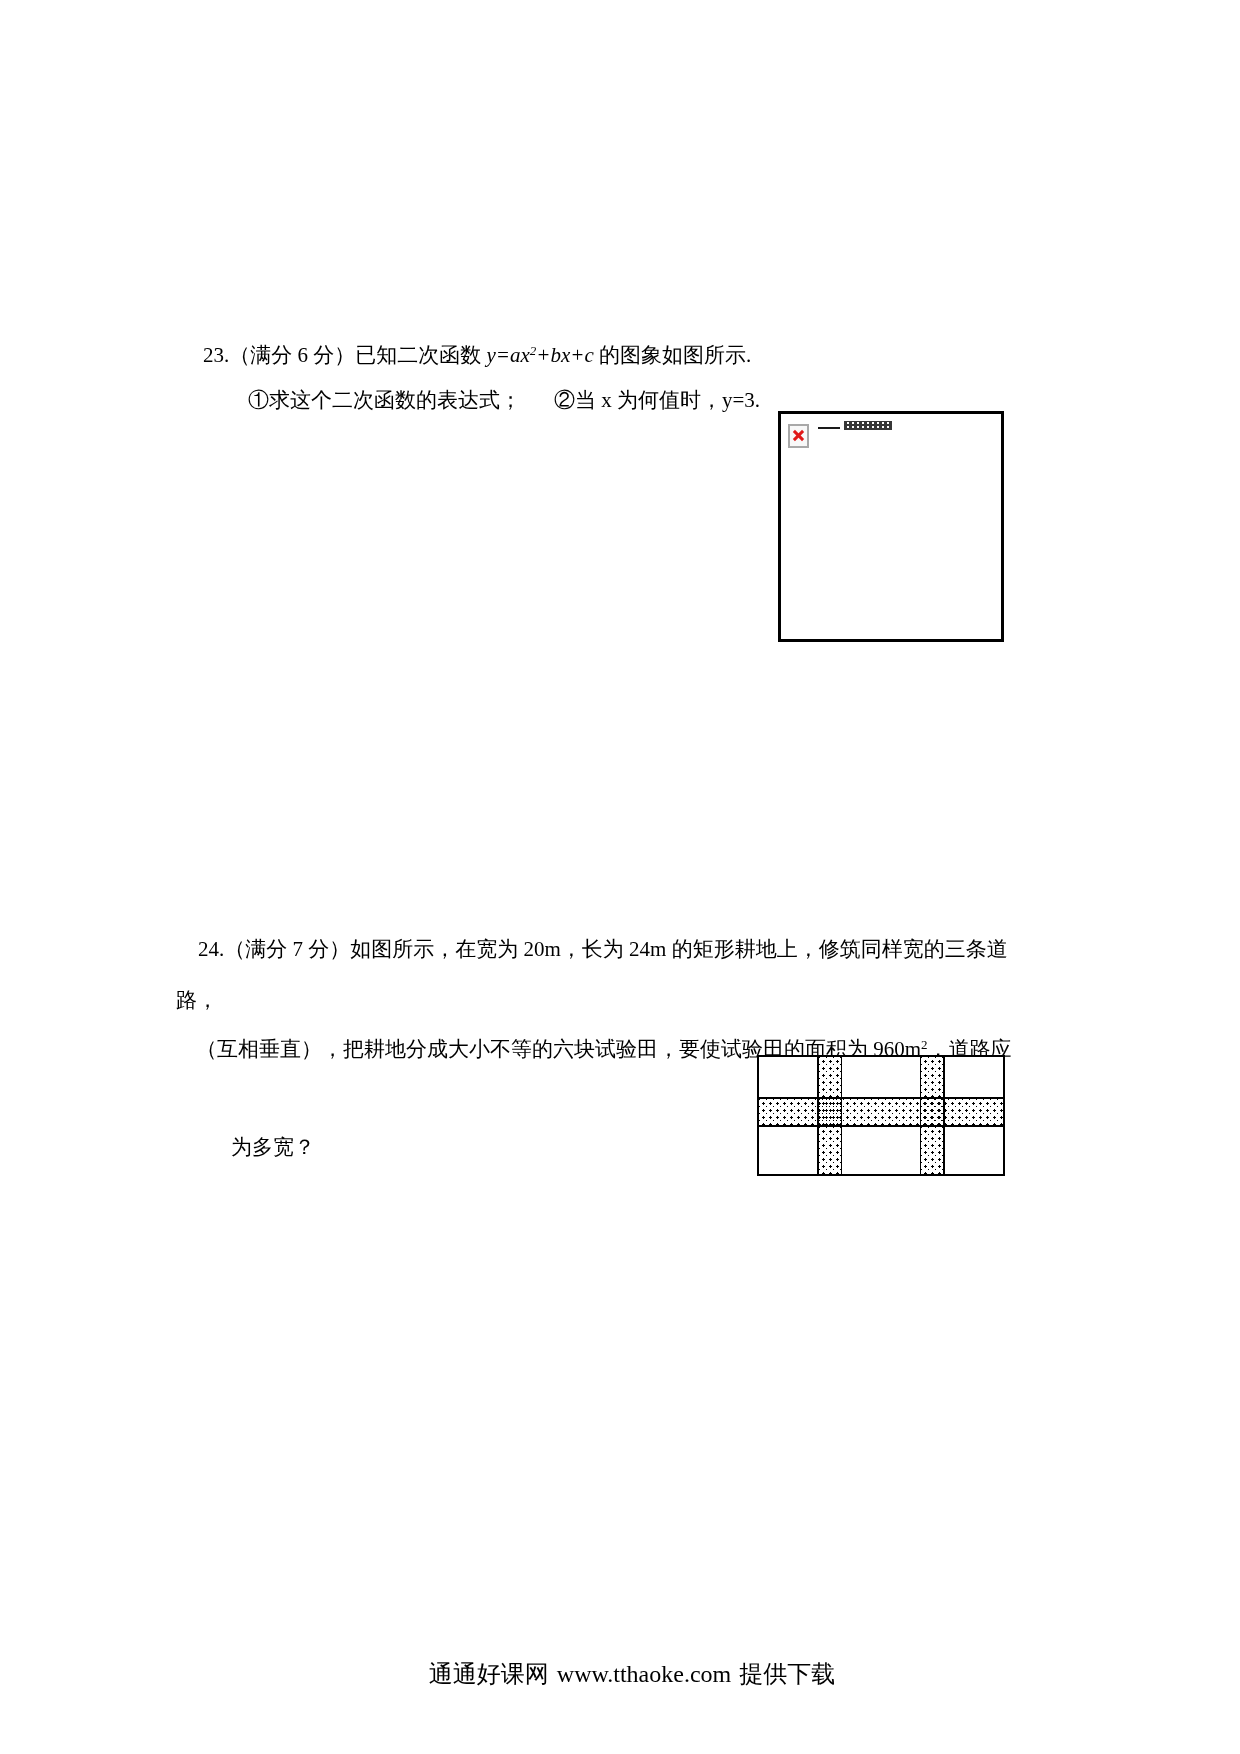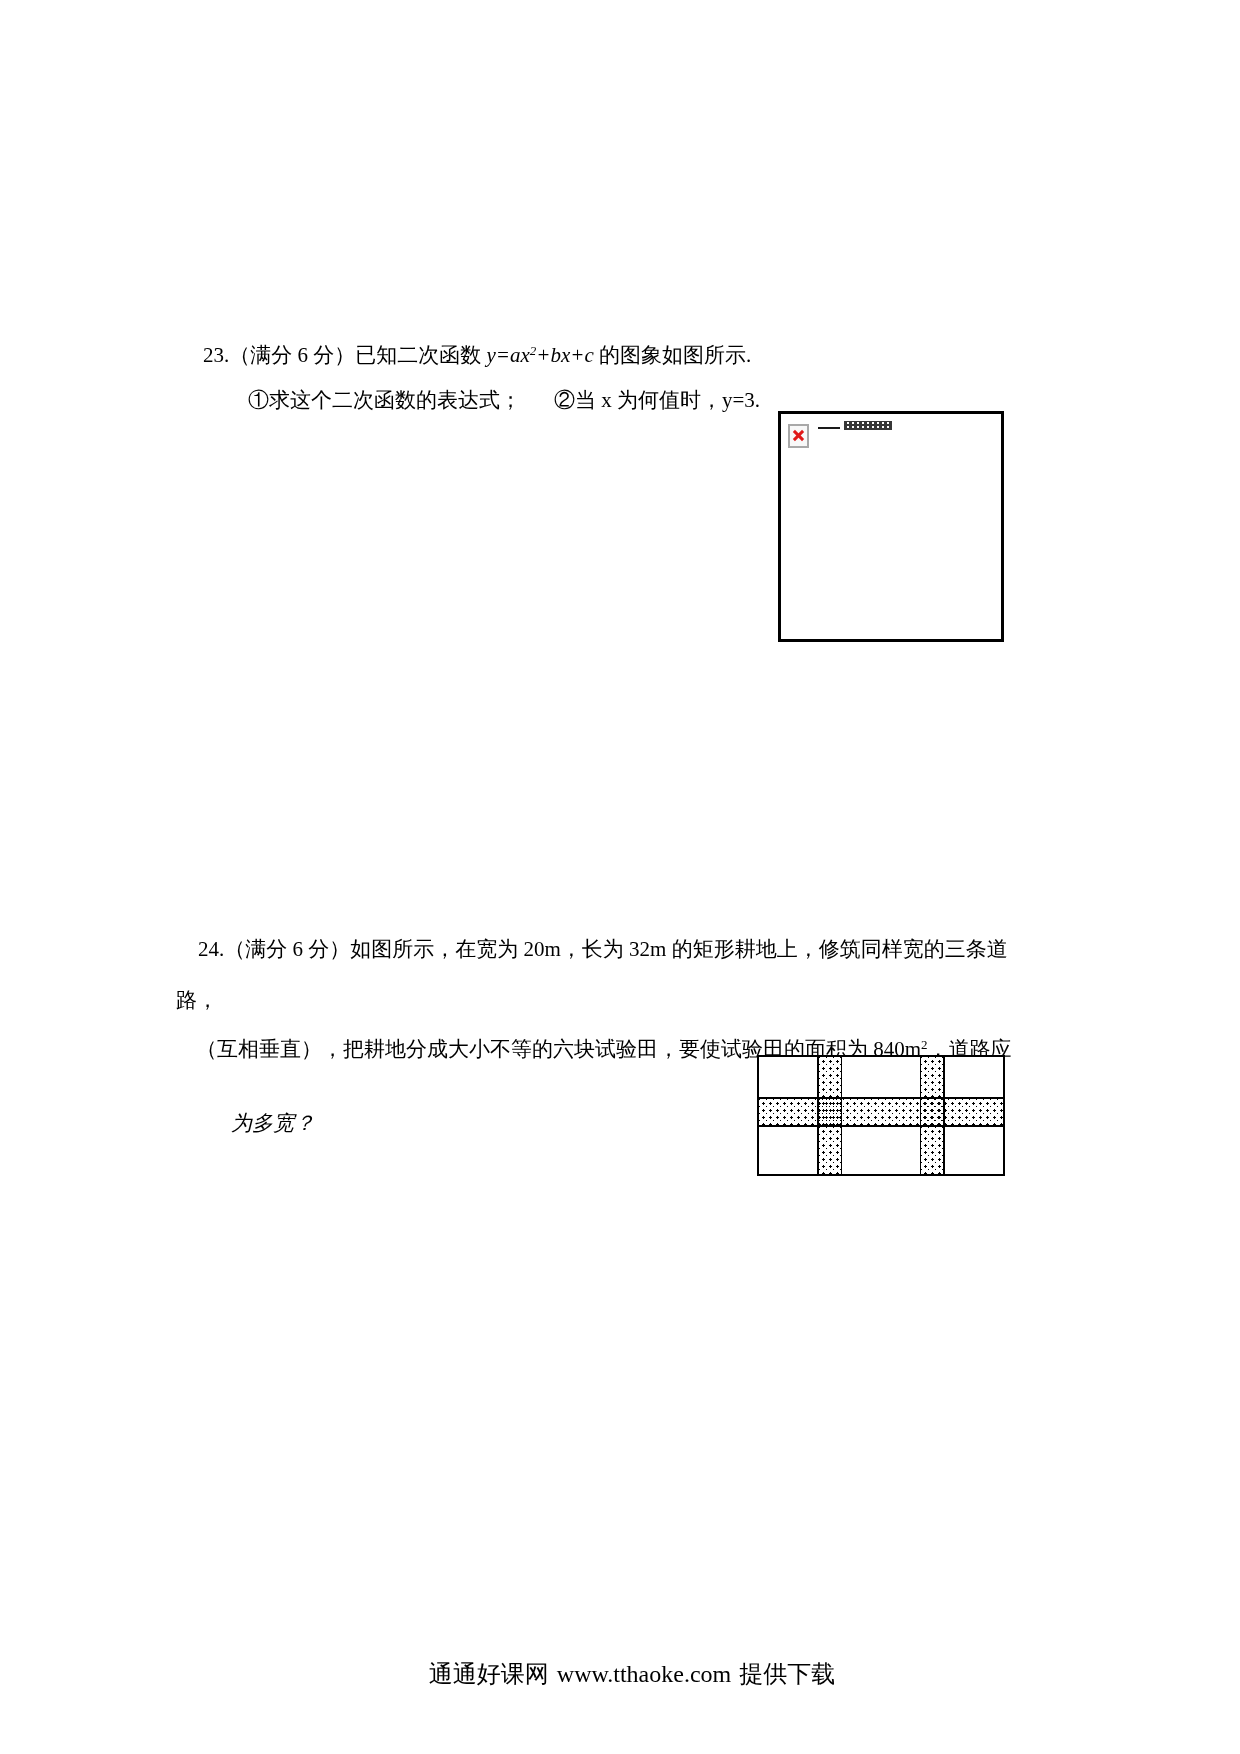--- a/index.html
+++ b/index.html
@@ -158,32 +158,32 @@
   <div class="fig23-box">
     <div class="broken-icon">
       <div class="xbar a"></div>
       <div class="xbar b"></div>
     </div>
     <div class="caption-dash"></div>
     <div class="caption-smudge"></div>
   </div>
 
   <div class="line" style="left:177px; top:906px;">
-    <span>24.（满分 6 分）如图所示，在宽为 20m，长为 32m 的矩形耕地上，修筑同样宽的三条道</span>
+    <span>24.（满分 7 分）如图所示，在宽为 20m，长为 24m 的矩形耕地上，修筑同样宽的三条道</span>
   </div>
 
   <div class="line" style="left:155px; top:957px;">
     <span>路，</span>
   </div>
 
   <div class="line" style="left:175px; top:1006px;">
-    <span>（互相垂直），把耕地分成大小不等的六块试验田，要使试验田的面积为 840m</span><sup class="supscript">2</sup><span>，道路应</span>
+    <span>（互相垂直），把耕地分成大小不等的六块试验田，要使试验田的面积为 960m</span><sup class="supscript">2</sup><span>，道路应</span>
   </div>
 
-  <div class="line" style="left:210px; top:1080px;font-style:italic;">
+  <div class="line" style="left:210px; top:1104px;">
     <span>为多宽？</span>
   </div>
 
   <div class="fig24-box">
     <div class="road road-v road-v1"></div>
     <div class="road road-v road-v2"></div>
     <div class="road road-h"></div>
   </div>
 
   <div class="footer">

